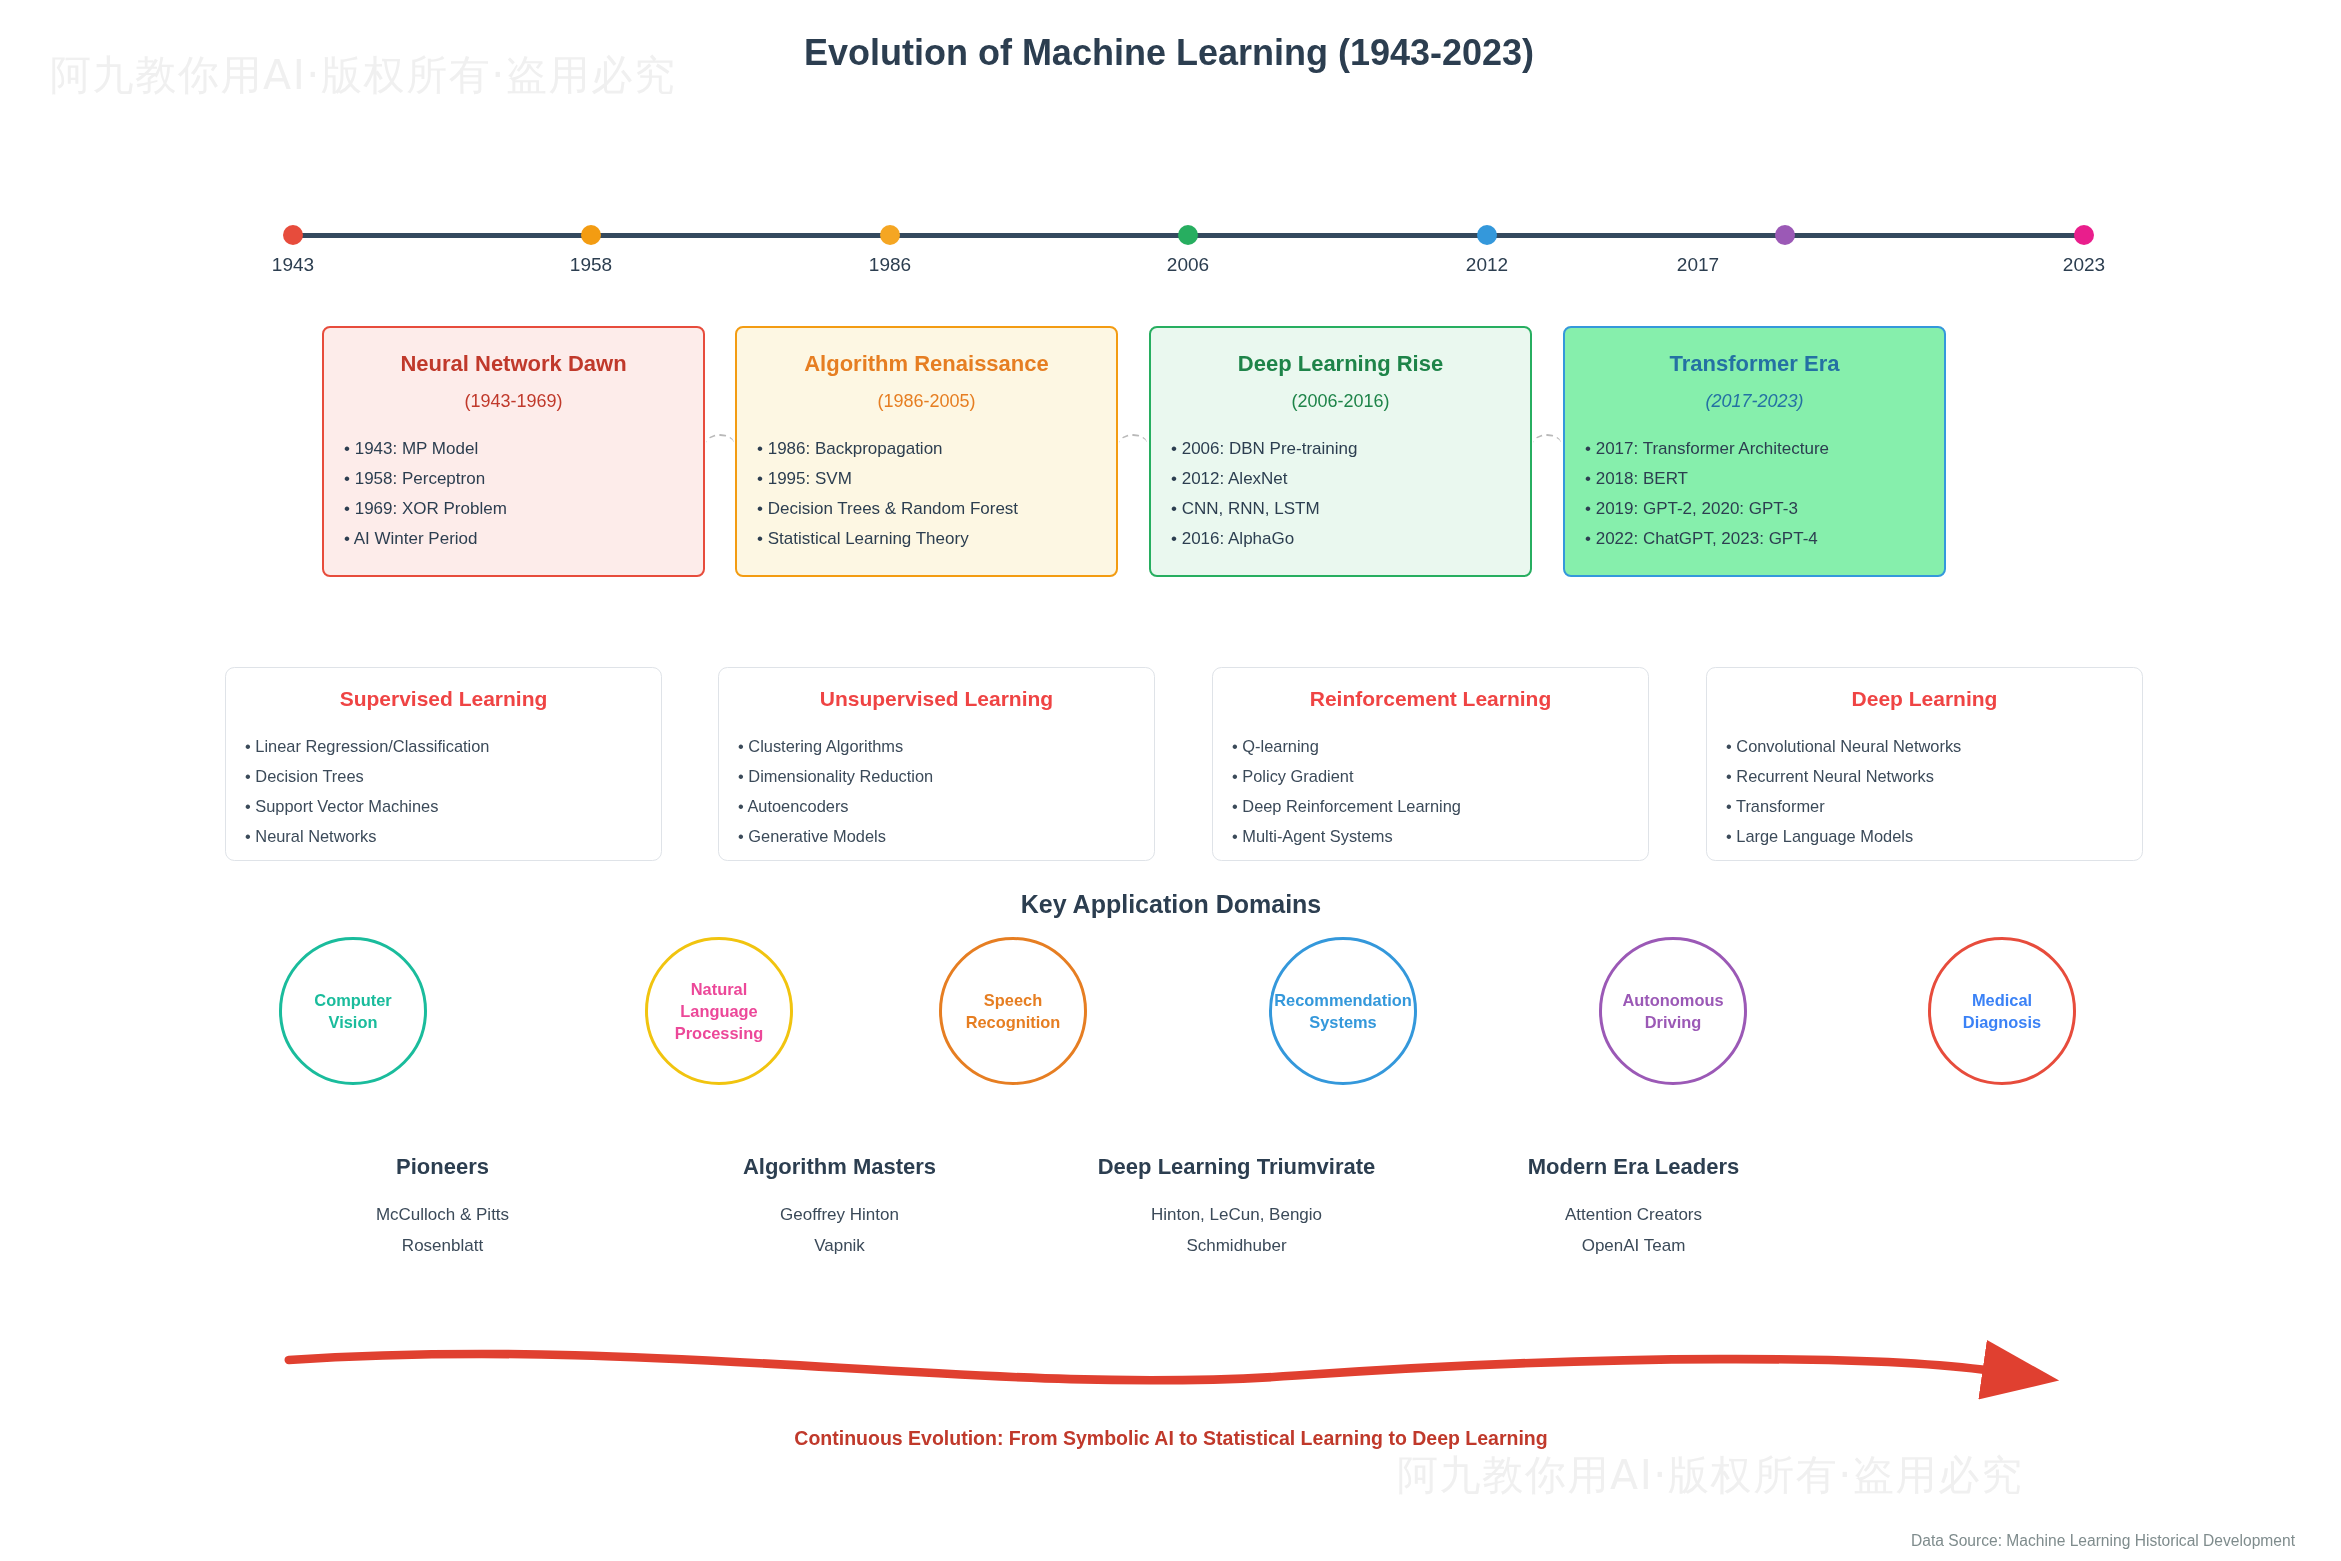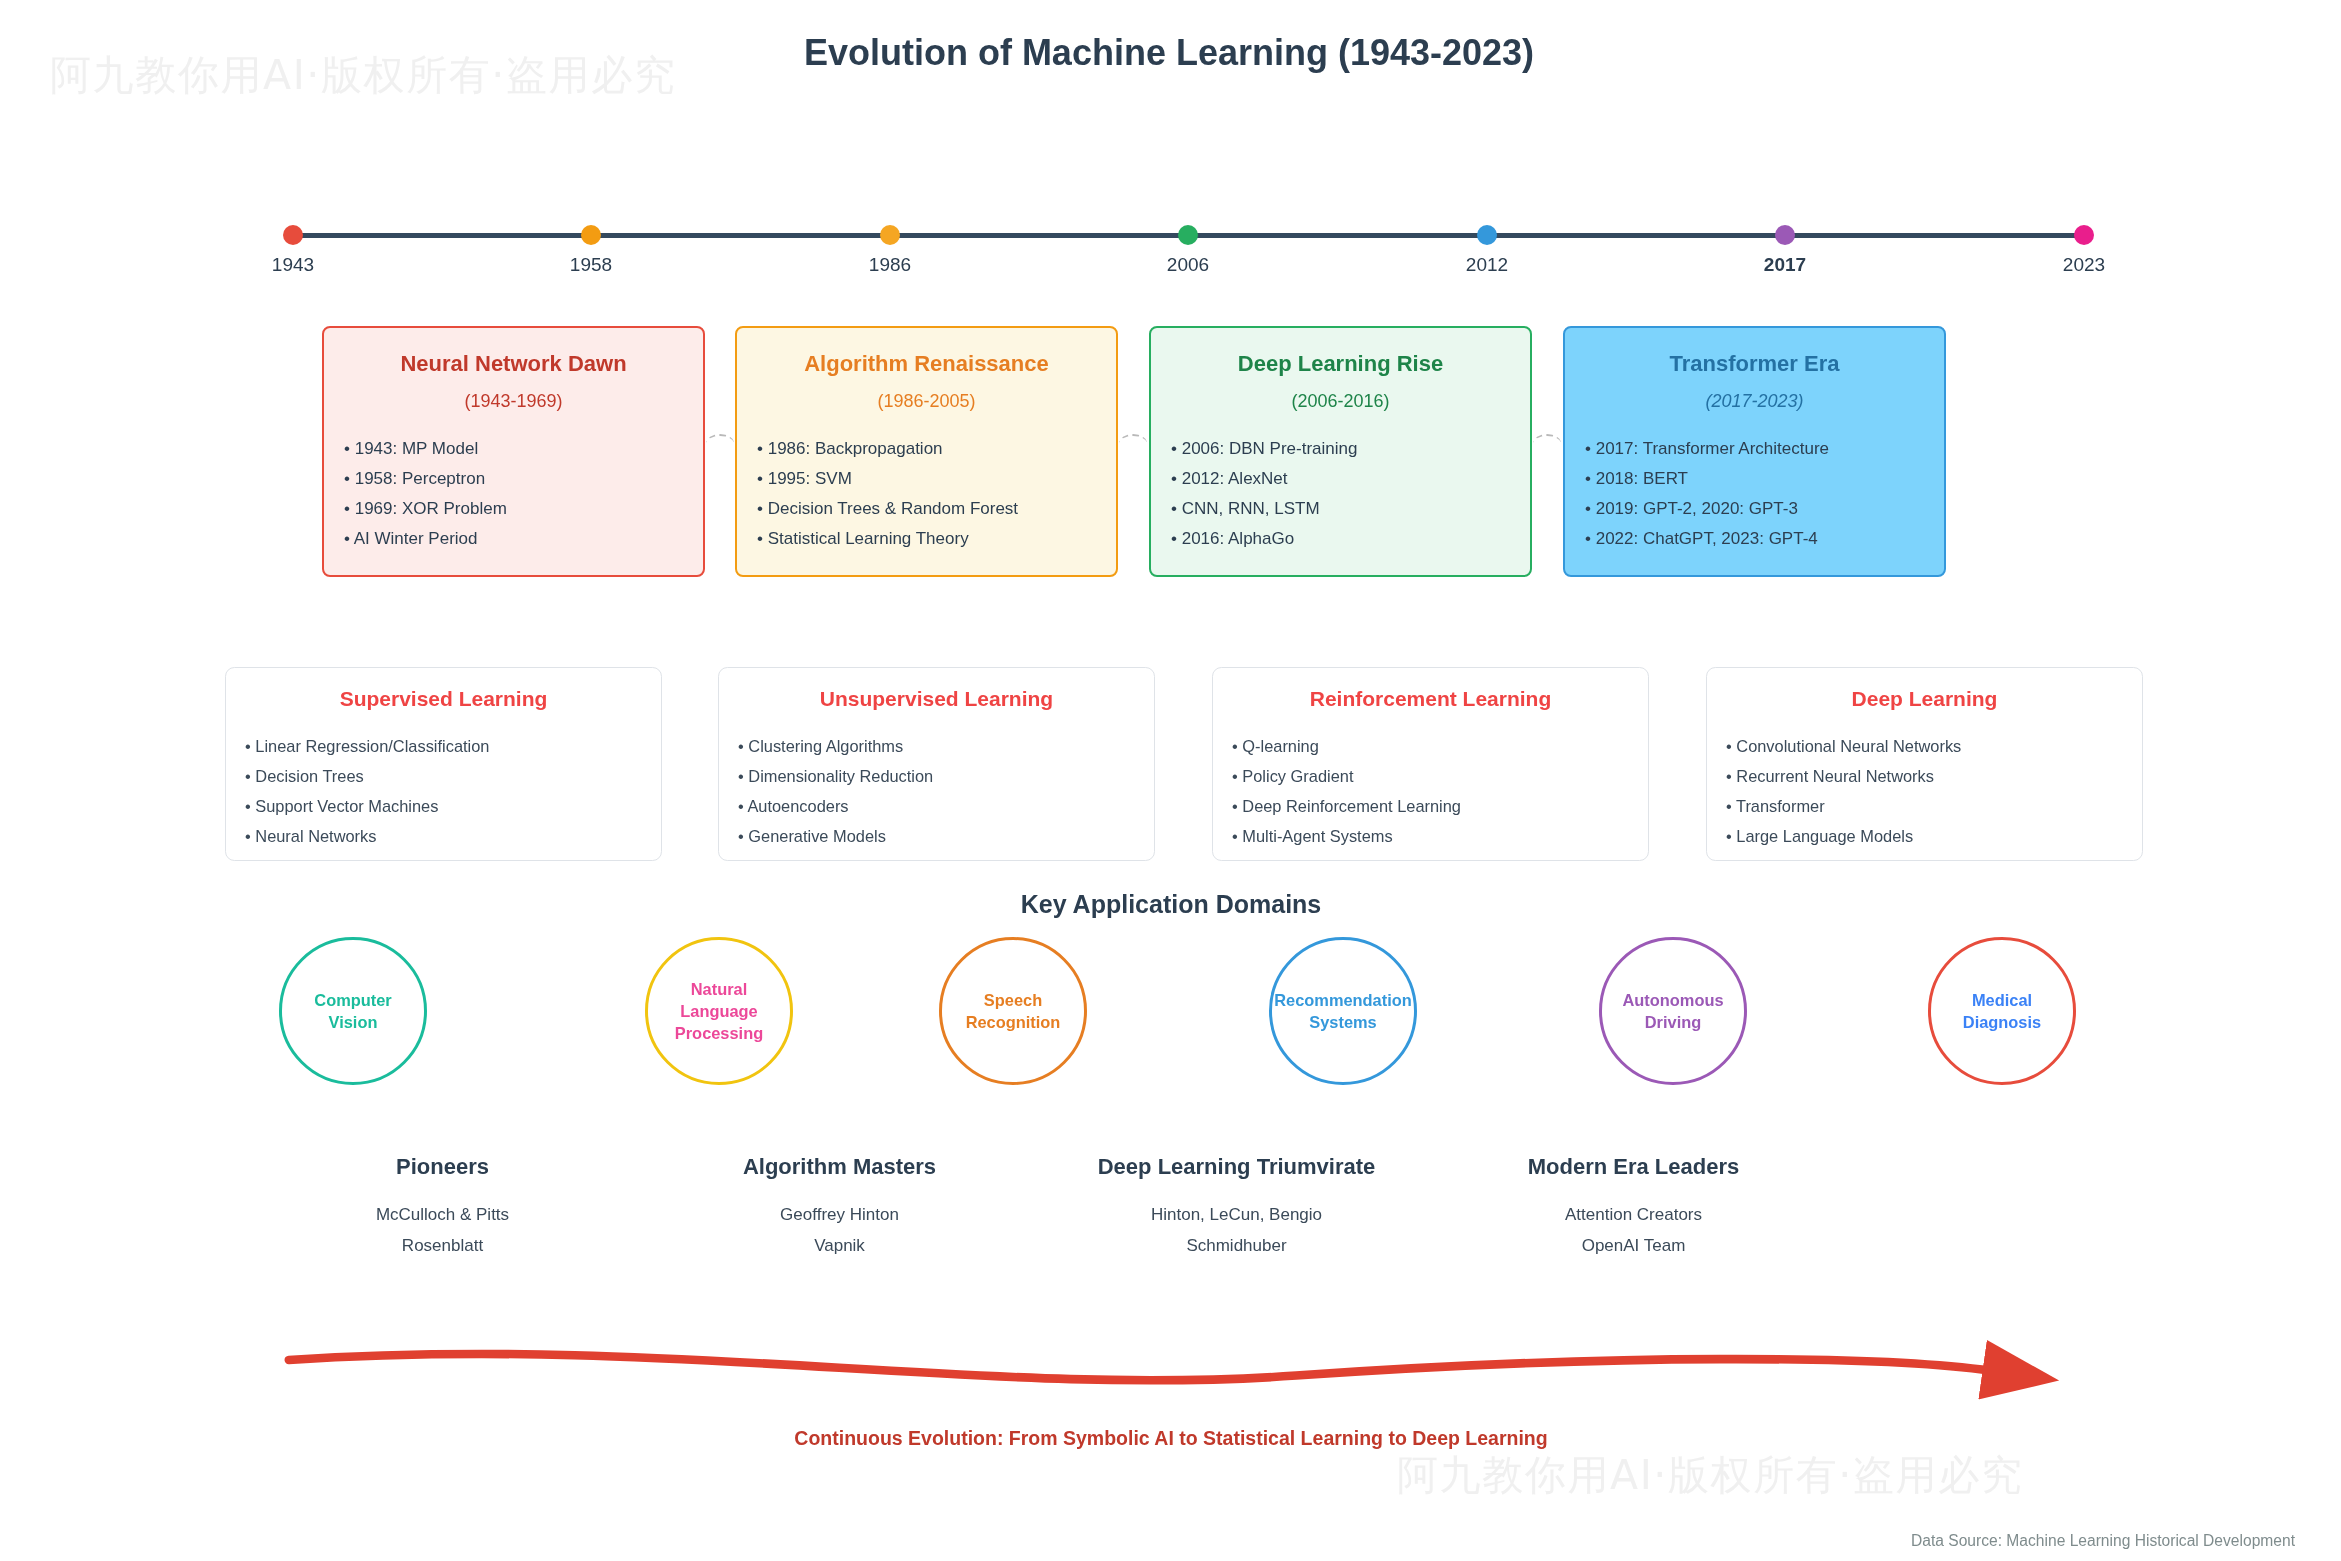--- a/index.html
+++ b/index.html
@@ -234,21 +234,21 @@
       <div class="tl-label" style="left: 293px;">1943</div>
       <div class="tl-node" style="left: 591px; background: rgb(243, 156, 18);"></div>
       <div class="tl-label" style="left: 591px;">1958</div>
       <div class="tl-node" style="left: 890px; background: rgb(245, 166, 35);"></div>
       <div class="tl-label" style="left: 890px;">1986</div>
       <div class="tl-node" style="left: 1188px; background: rgb(39, 174, 96);"></div>
       <div class="tl-label" style="left: 1188px;">2006</div>
       <div class="tl-node" style="left: 1487px; background: rgb(52, 152, 219);"></div>
       <div class="tl-label" style="left: 1487px;">2012</div>
       <div class="tl-node" style="left: 1785px; background: rgb(155, 89, 182);"></div>
-      <div class="tl-label" style="left: 1785px; font-weight: bold;">2017</div>
+      <div class="tl-label" style="left: 1698px;">2017</div>
       <div class="tl-node" style="left: 2084px; background: rgb(233, 30, 140);"></div>
       <div class="tl-label" style="left: 2084px;">2023</div>
     </div>
 
   <div id="era-cards">
       <div class="era-card" style="left: 322px; border-color: rgb(231, 76, 60); background: rgb(253, 236, 234);">
         <div class="era-title" style="color: rgb(192, 57, 43);">Neural Network Dawn</div>
         <div class="era-range" style="color: rgb(192, 57, 43);">(1943-1969)</div>
         <div class="era-list">
           <div>1943: MP Model</div>
@@ -273,21 +273,21 @@
         <div class="era-title" style="color: rgb(30, 132, 73);">Deep Learning Rise</div>
         <div class="era-range" style="color: rgb(30, 132, 73);">(2006-2016)</div>
         <div class="era-list">
           <div>2006: DBN Pre-training</div>
           <div>2012: AlexNet</div>
           <div>CNN, RNN, LSTM</div>
           <div>2016: AlphaGo</div>
         </div>
       </div>
       <div class="connector" style="left: 1533px;"></div>
-      <div class="era-card" style="left: 1563px; border-color: rgb(52, 152, 219); background: #7dd3fc;">
+      <div class="era-card" style="left: 1563px; border-color: rgb(52, 152, 219); background: #86efac;">
         <div class="era-title" style="color: rgb(36, 113, 163);">Transformer Era</div>
         <div class="era-range" style="color: rgb(36, 113, 163); font-style: italic;">(2017-2023)</div>
         <div class="era-list">
           <div>2017: Transformer Architecture</div>
           <div>2018: BERT</div>
           <div>2019: GPT-2, 2020: GPT-3</div>
           <div>2022: ChatGPT, 2023: GPT-4</div>
         </div>
       </div>
     </div>

